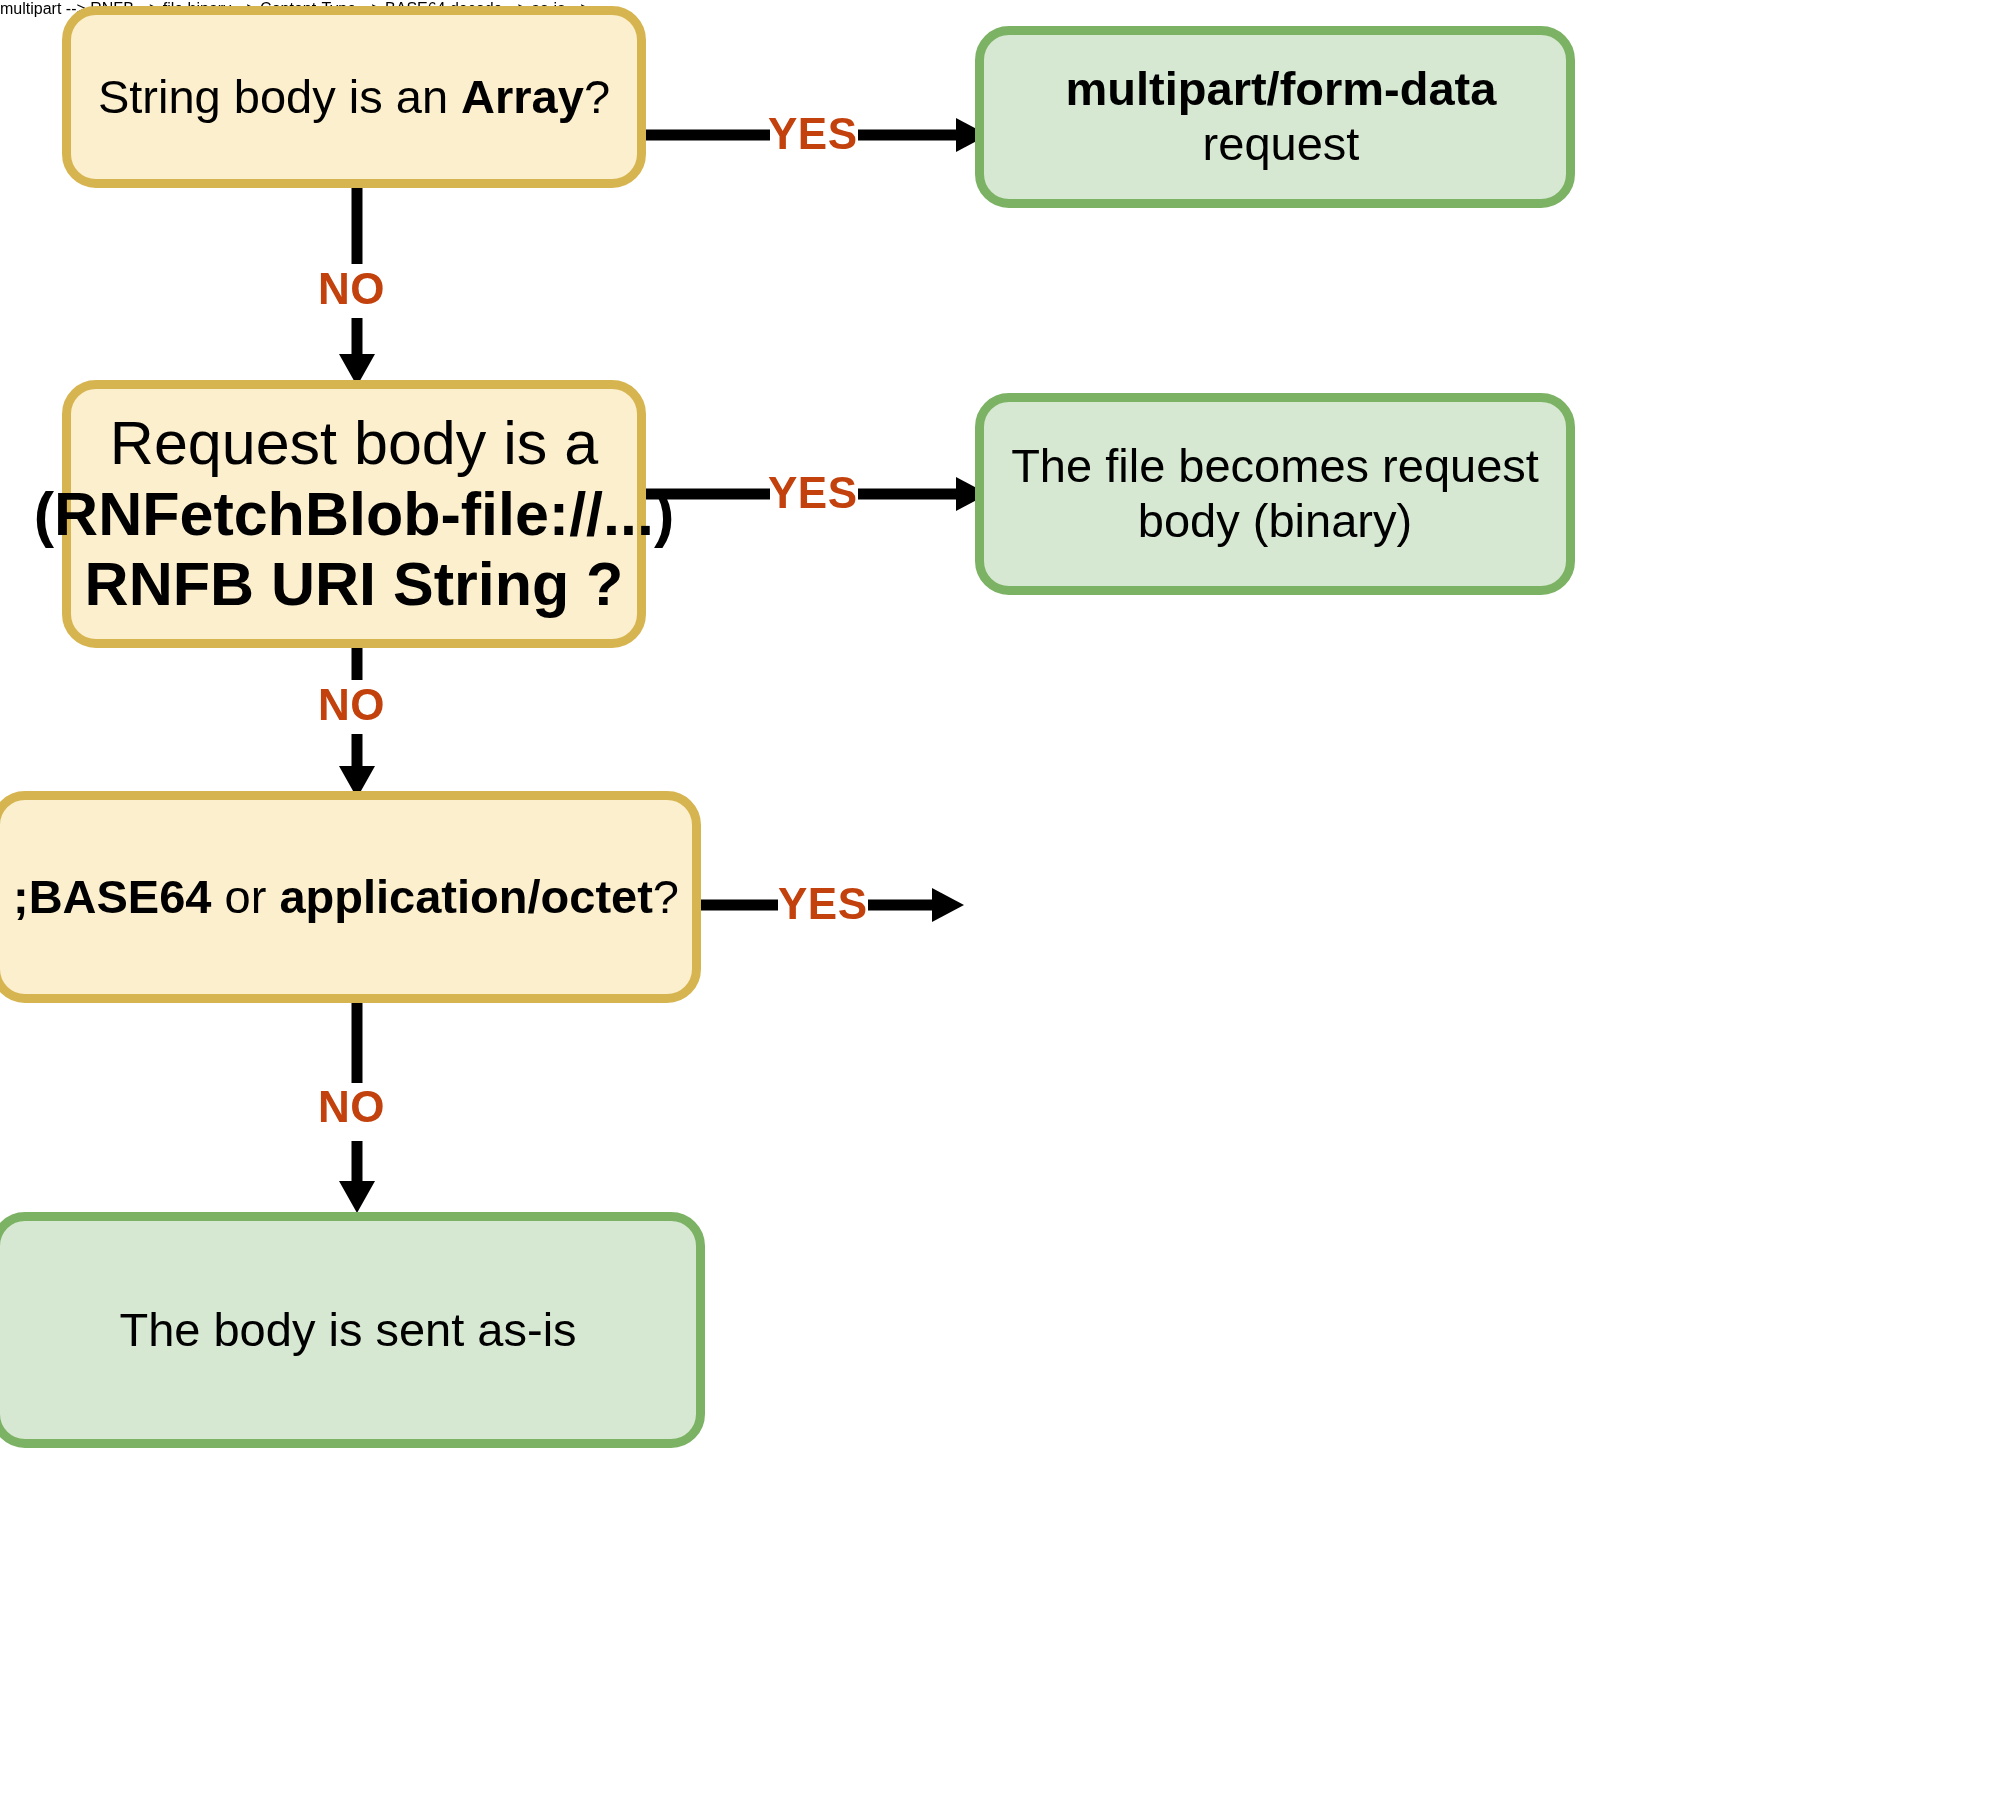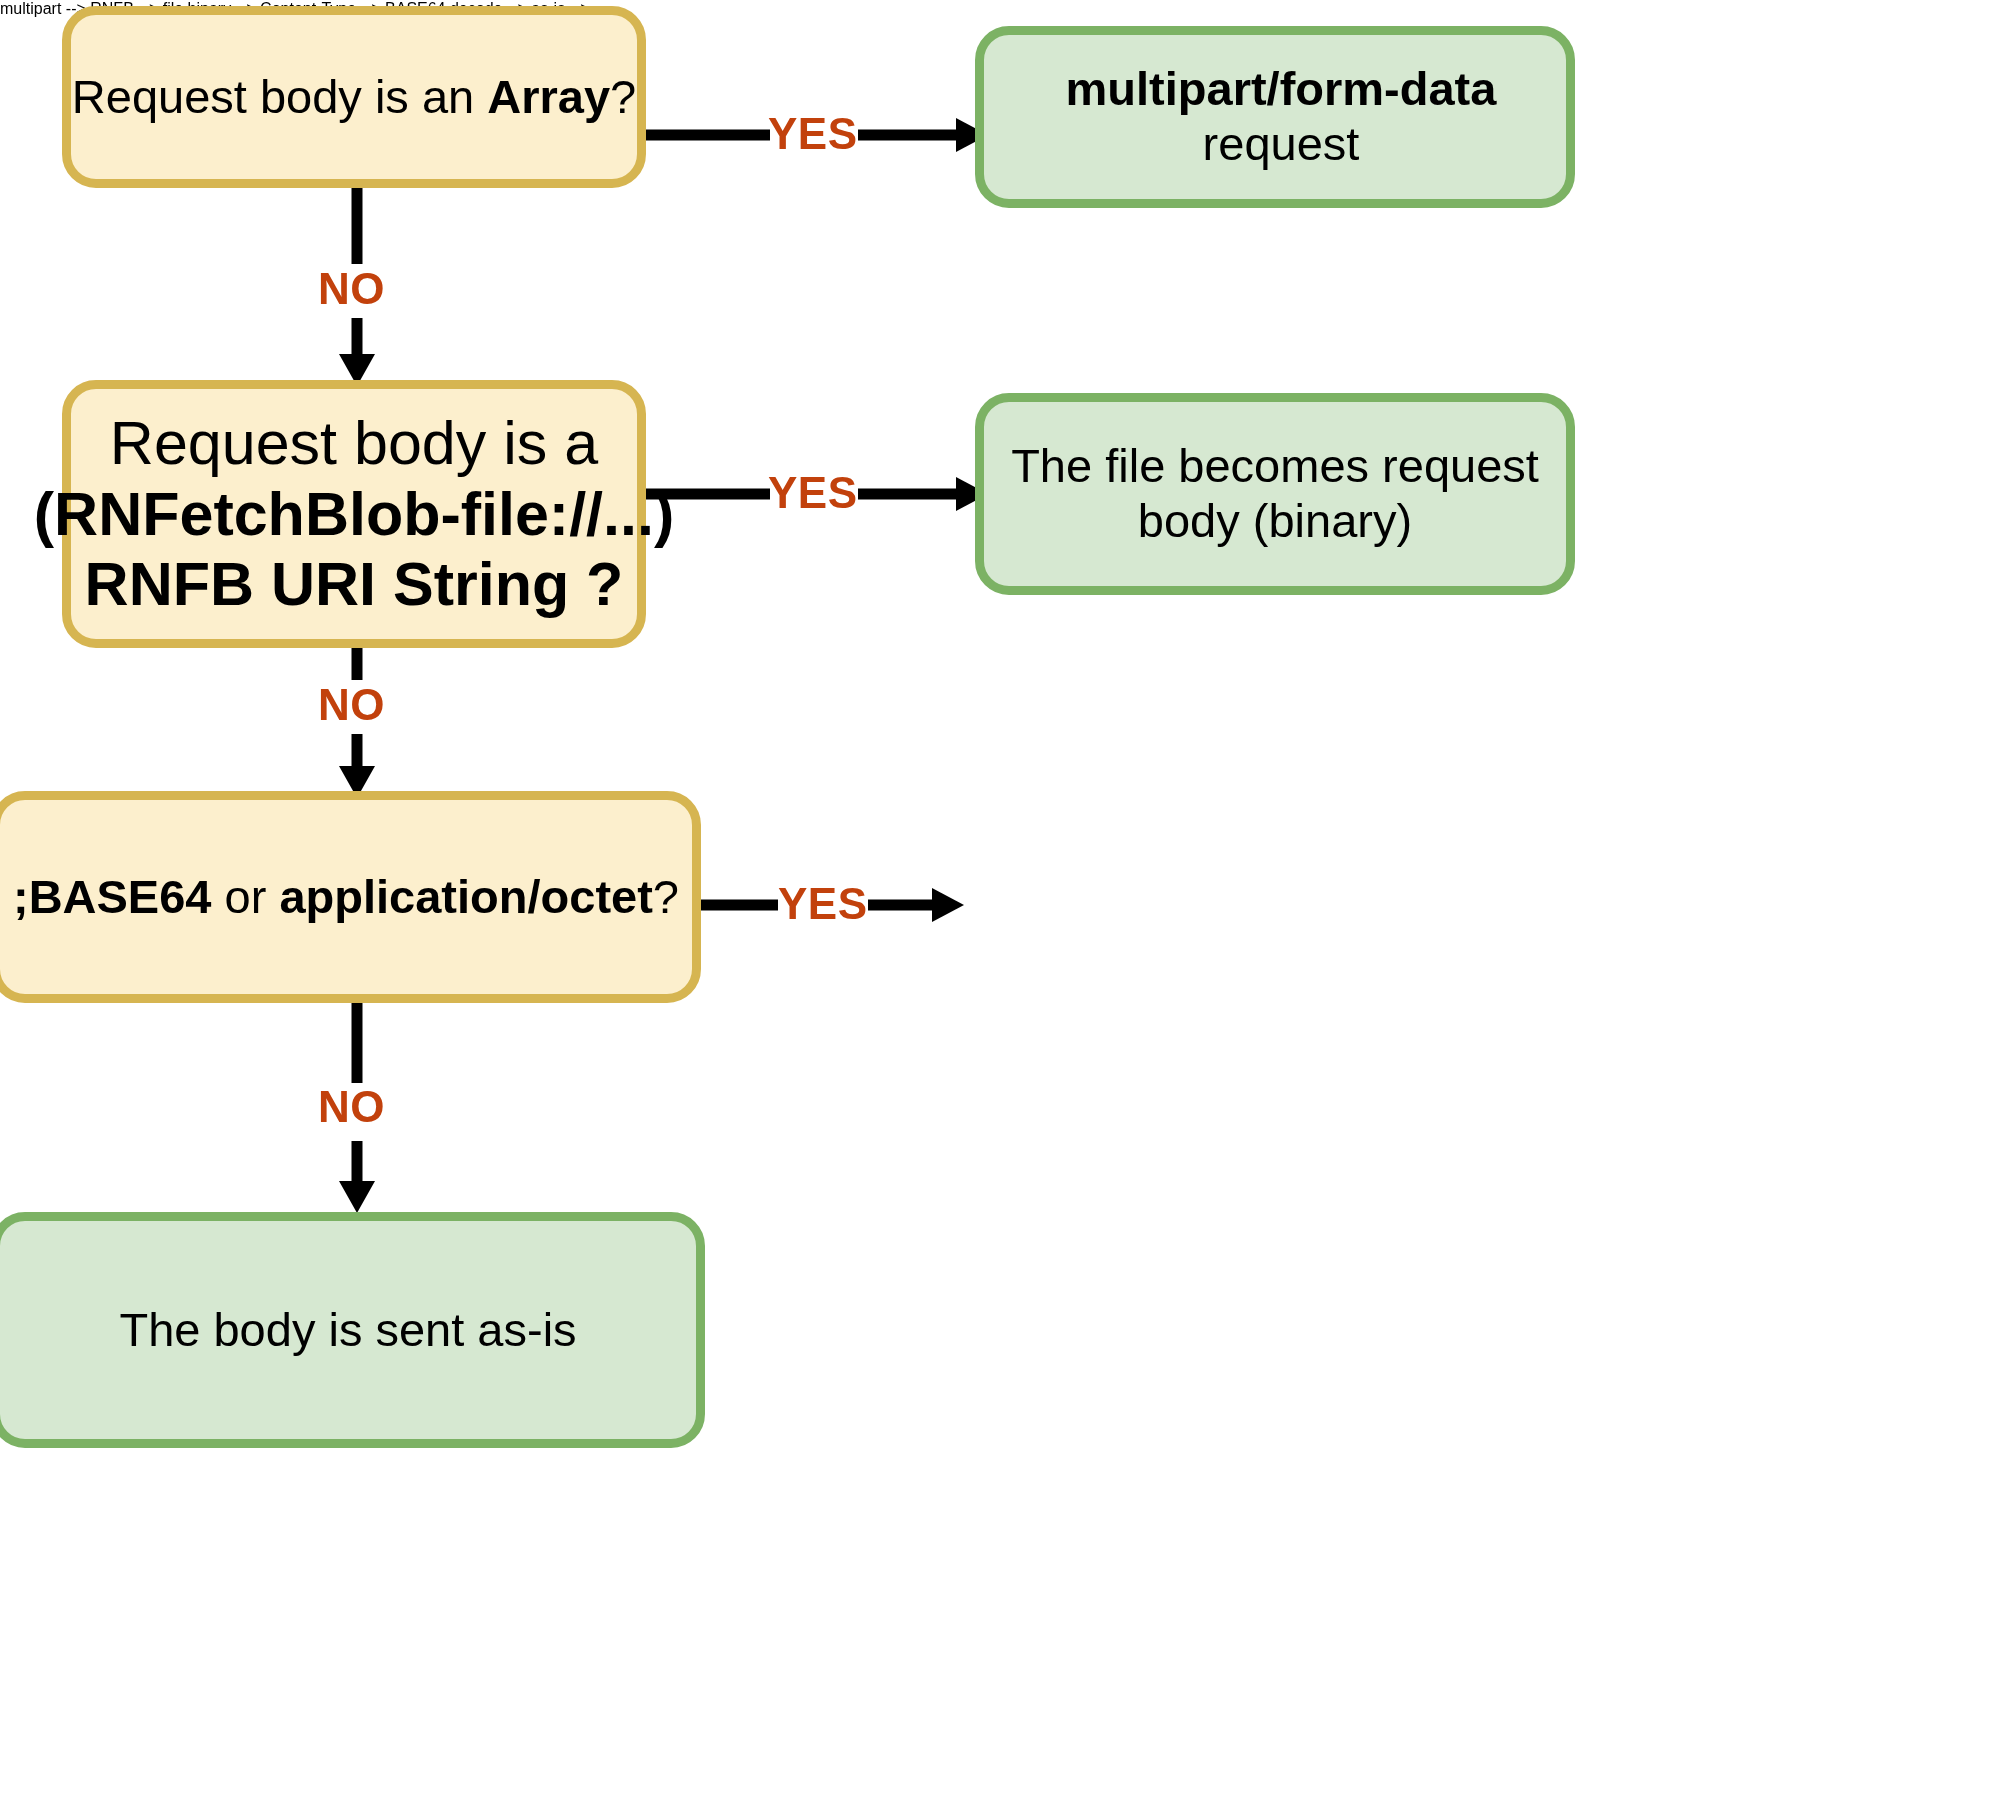--- a/index.html
+++ b/index.html
@@ -138,21 +138,21 @@
       <line x1="18" y1="0" x2="18" y2="82" stroke="#000" stroke-width="11"></line>
       <line x1="18" y1="140" x2="18" y2="184" stroke="#000" stroke-width="11"></line>
       <polygon points="0,180 36,180 18,212" fill="#000"></polygon>
     </svg>
   </div>
   <div class="edge-label" style="left:318px; top:1082px;">NO</div>
 
   
 
   <div class="node decision" id="node-array">
-    <span class="line"><span>Request body is an </span><span class="b">Array</span><span>?</span></span>
+    <span class="line"><span>String body is an </span><span class="b">Array</span><span>?</span></span>
   </div>
 
   <div class="node outcome" id="node-multipart">
     <span class="line b">multipart/form-data</span>
     <span class="line">request</span>
   </div>
 
   <div class="node decision" id="node-rnfb">
     <span class="line">Request body is a</span>
     <span class="line b">(RNFetchBlob-file://...)</span>

